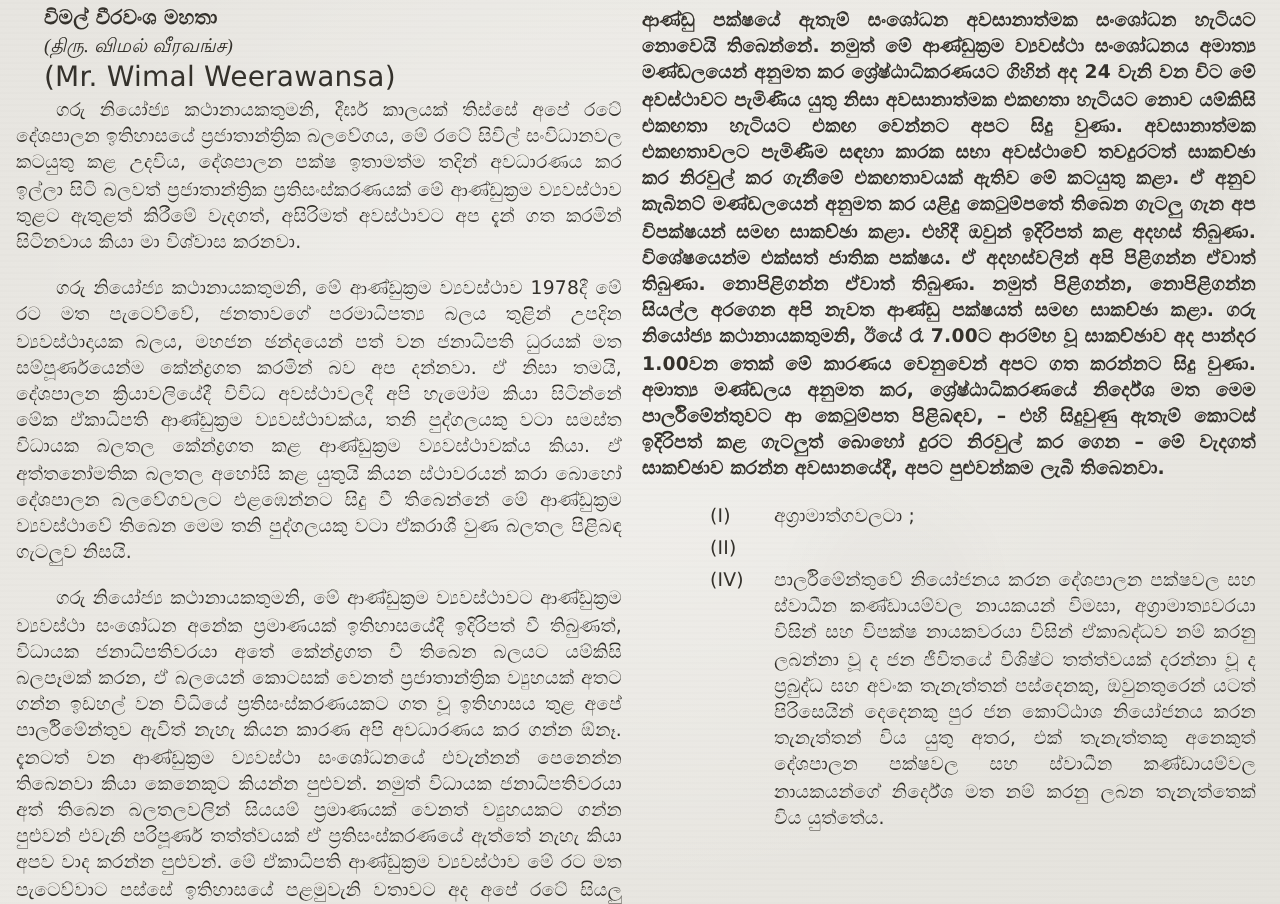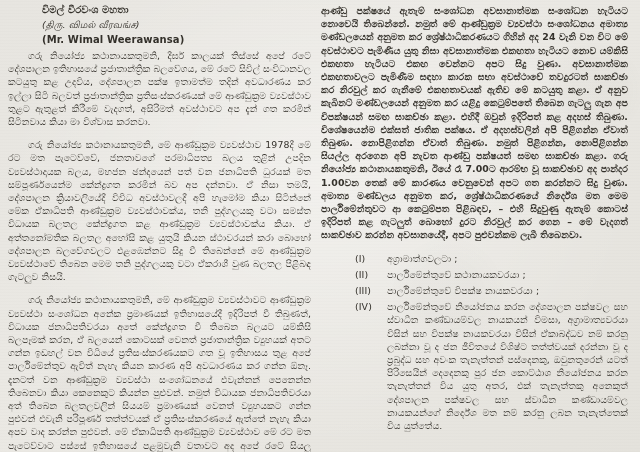--- a/index.html
+++ b/index.html
@@ -28,24 +28,24 @@
   }
   .col {
     position:absolute; top:2px; height:450px; overflow:hidden;
     font-size:9.4px; line-height:13.2px;
     text-align:justify;
     letter-spacing:.1px;
   }
   .col-left  { left:8px;   width:303px; }
   .col-right { left:321px; width:307px; }
   .speaker { margin:0 0 2px 14px; text-align:left; }
-  .speaker .ln { display:block; line-height:15px;margin-left:20px; }
+  .speaker .ln { display:block; line-height:15px; }
   .name-si { font-weight:bold; font-size:10px; }
-  .name-ta { font-style:italic; font-size:9.5px; }
-  .name-en { font-size:10px;font-weight:bold; }
+  .name-ta { font-style:italic; font-size:9.5px;font-family:Liberation Serif, serif; }
+  .name-en { font-size:14px; }
   p.para { margin:0 0 10px 0; text-indent:20px; }
   p.cont { text-indent:0; margin-top:2px;font-weight:bold; }
   .cc-list { margin:6px 0 0 34px; }
   .cc-item { display:flex; margin-bottom:3px; }
   .cc-num  { flex:none; width:32px; text-align:left; }
   .cc-text { flex:1; text-align:justify; }
 </style>
 </head>
 <body>
 
@@ -65,25 +65,20 @@
   <div class="col col-right">
     <p class="para cont">ආණ්ඩු පක්ෂයේ ඇතැම් සංශෝධන අවසානාත්මක සංශෝධන හැටියට නොවෙයි තිබෙන්නේ. නමුත් මේ ආණ්ඩුක්‍රම ව්‍යවස්ථා සංශෝධනය අමාත්‍ය මණ්ඩලයෙන් අනුමත කර ශ්‍රේෂ්ඨාධිකරණයට ගිහින් අද 24 වැනි වන විට මේ අවස්ථාවට පැමිණිය යුතු නිසා අවසානාත්මක එකඟතා හැටියට නොව යම්කිසි එකඟතා හැටියට එකඟ වෙන්නට අපට සිදු වුණා. අවසානාත්මක එකඟතාවලට පැමිණීම සඳහා කාරක සභා අවස්ථාවේ තවදුරටත් සාකච්ඡා කර නිරවුල් කර ගැනීමේ එකඟතාවයක් ඇතිව මේ කටයුතු කළා. ඒ අනුව කැබිනට් මණ්ඩලයෙන් අනුමත කර යළිදු කෙටුම්පතේ තිබෙන ගැටලු ගැන අප විපක්ෂයන් සමඟ සාකච්ඡා කළා. එහිදී ඔවුන් ඉදිරිපත් කළ අදහස් තිබුණා. විශේෂයෙන්ම එක්සත් ජාතික පක්ෂය. ඒ අදහස්වලින් අපි පිළිගන්න ඒවාත් තිබුණා. නොපිළිගන්න ඒවාත් තිබුණා. නමුත් පිළිගන්න, නොපිළිගන්න සියල්ල අරගෙන අපි නැවත ආණ්ඩු පක්ෂයත් සමඟ සාකච්ඡා කළා. ගරු නියෝජ්‍ය කථානායකතුමනි, ඊයේ රෑ 7.00ට ආරම්භ වූ සාකච්ඡාව අද පාන්දර 1.00වන තෙක් මේ කාරණය වෙනුවෙන් අපට ගත කරන්නට සිදු වුණා. අමාත්‍ය මණ්ඩලය අනුමත කර, ශ්‍රේෂ්ඨාධිකරණයේ නිර්දේශ මත මෙම පාර්ලිමේන්තුවට ආ කෙටුම්පත පිළිබඳව, – එහි සිදුවුණු ඇතැම් කොටස් ඉදිරිපත් කළ ගැටලුත් බොහෝ දුරට නිරවුල් කර ගෙන – මේ වැදගත් සාකච්ඡාව කරන්න අවසානයේදී, අපට පුළුවන්කම ලැබී තිබෙනවා.</p>
 
     <div class="cc-list">
       <div class="cc-item">
         <span class="cc-num">(I)</span>
         <span class="cc-text">අග්‍රාමාත්‍ගවලටා ;</span>
       </div>
       <div class="cc-item">
         <span class="cc-num">(II)</span>
-        <span class="cc-text">පාර්ලිමේන්තුවේ කථානායකවරයා ;</span>
-      </div>
-      <div class="cc-item">
-        <span class="cc-num">(III)</span>
-        <span class="cc-text">පාර්ලිමේන්තුවේ විපක්ෂ නායකවරයා ;</span>
       </div>
       <div class="cc-item">
         <span class="cc-num">(IV)</span>
         <span class="cc-text">පාර්ලිමේන්තුවේ නියෝජනය කරන දේශපාලන පක්ෂවල සහ ස්වාධීන කණ්ඩායම්වල නායකයන් විමසා, අග්‍රාමාත්‍යවරයා විසින් සහ විපක්ෂ නායකවරයා විසින් ඒකාබද්ධව නම් කරනු ලබන්නා වූ ද ජන ජීවිතයේ විශිෂ්ට තත්ත්වයක් දරන්නා වූ ද ප්‍රබුද්ධ සහ අවංක තැනැත්තන් පස්දෙනකු, ඔවුනතුරෙන් යටත් පිරිසෙයින් දෙදෙනකු පුර ජන කොට්ඨාශ නියෝජනය කරන තැනැත්තන් විය යුතු අතර, එක් තැනැත්තකු අනෙකුත් දේශපාලන පක්ෂවල සහ ස්වාධීන කණ්ඩායම්වල නායකයන්ගේ නිර්දේශ මත නම් කරනු ලබන තැනැත්තෙක් විය යුත්තේය.</span>
       </div>
     </div>
   </div>
 
   <div class="noise"></div>
 </div>

